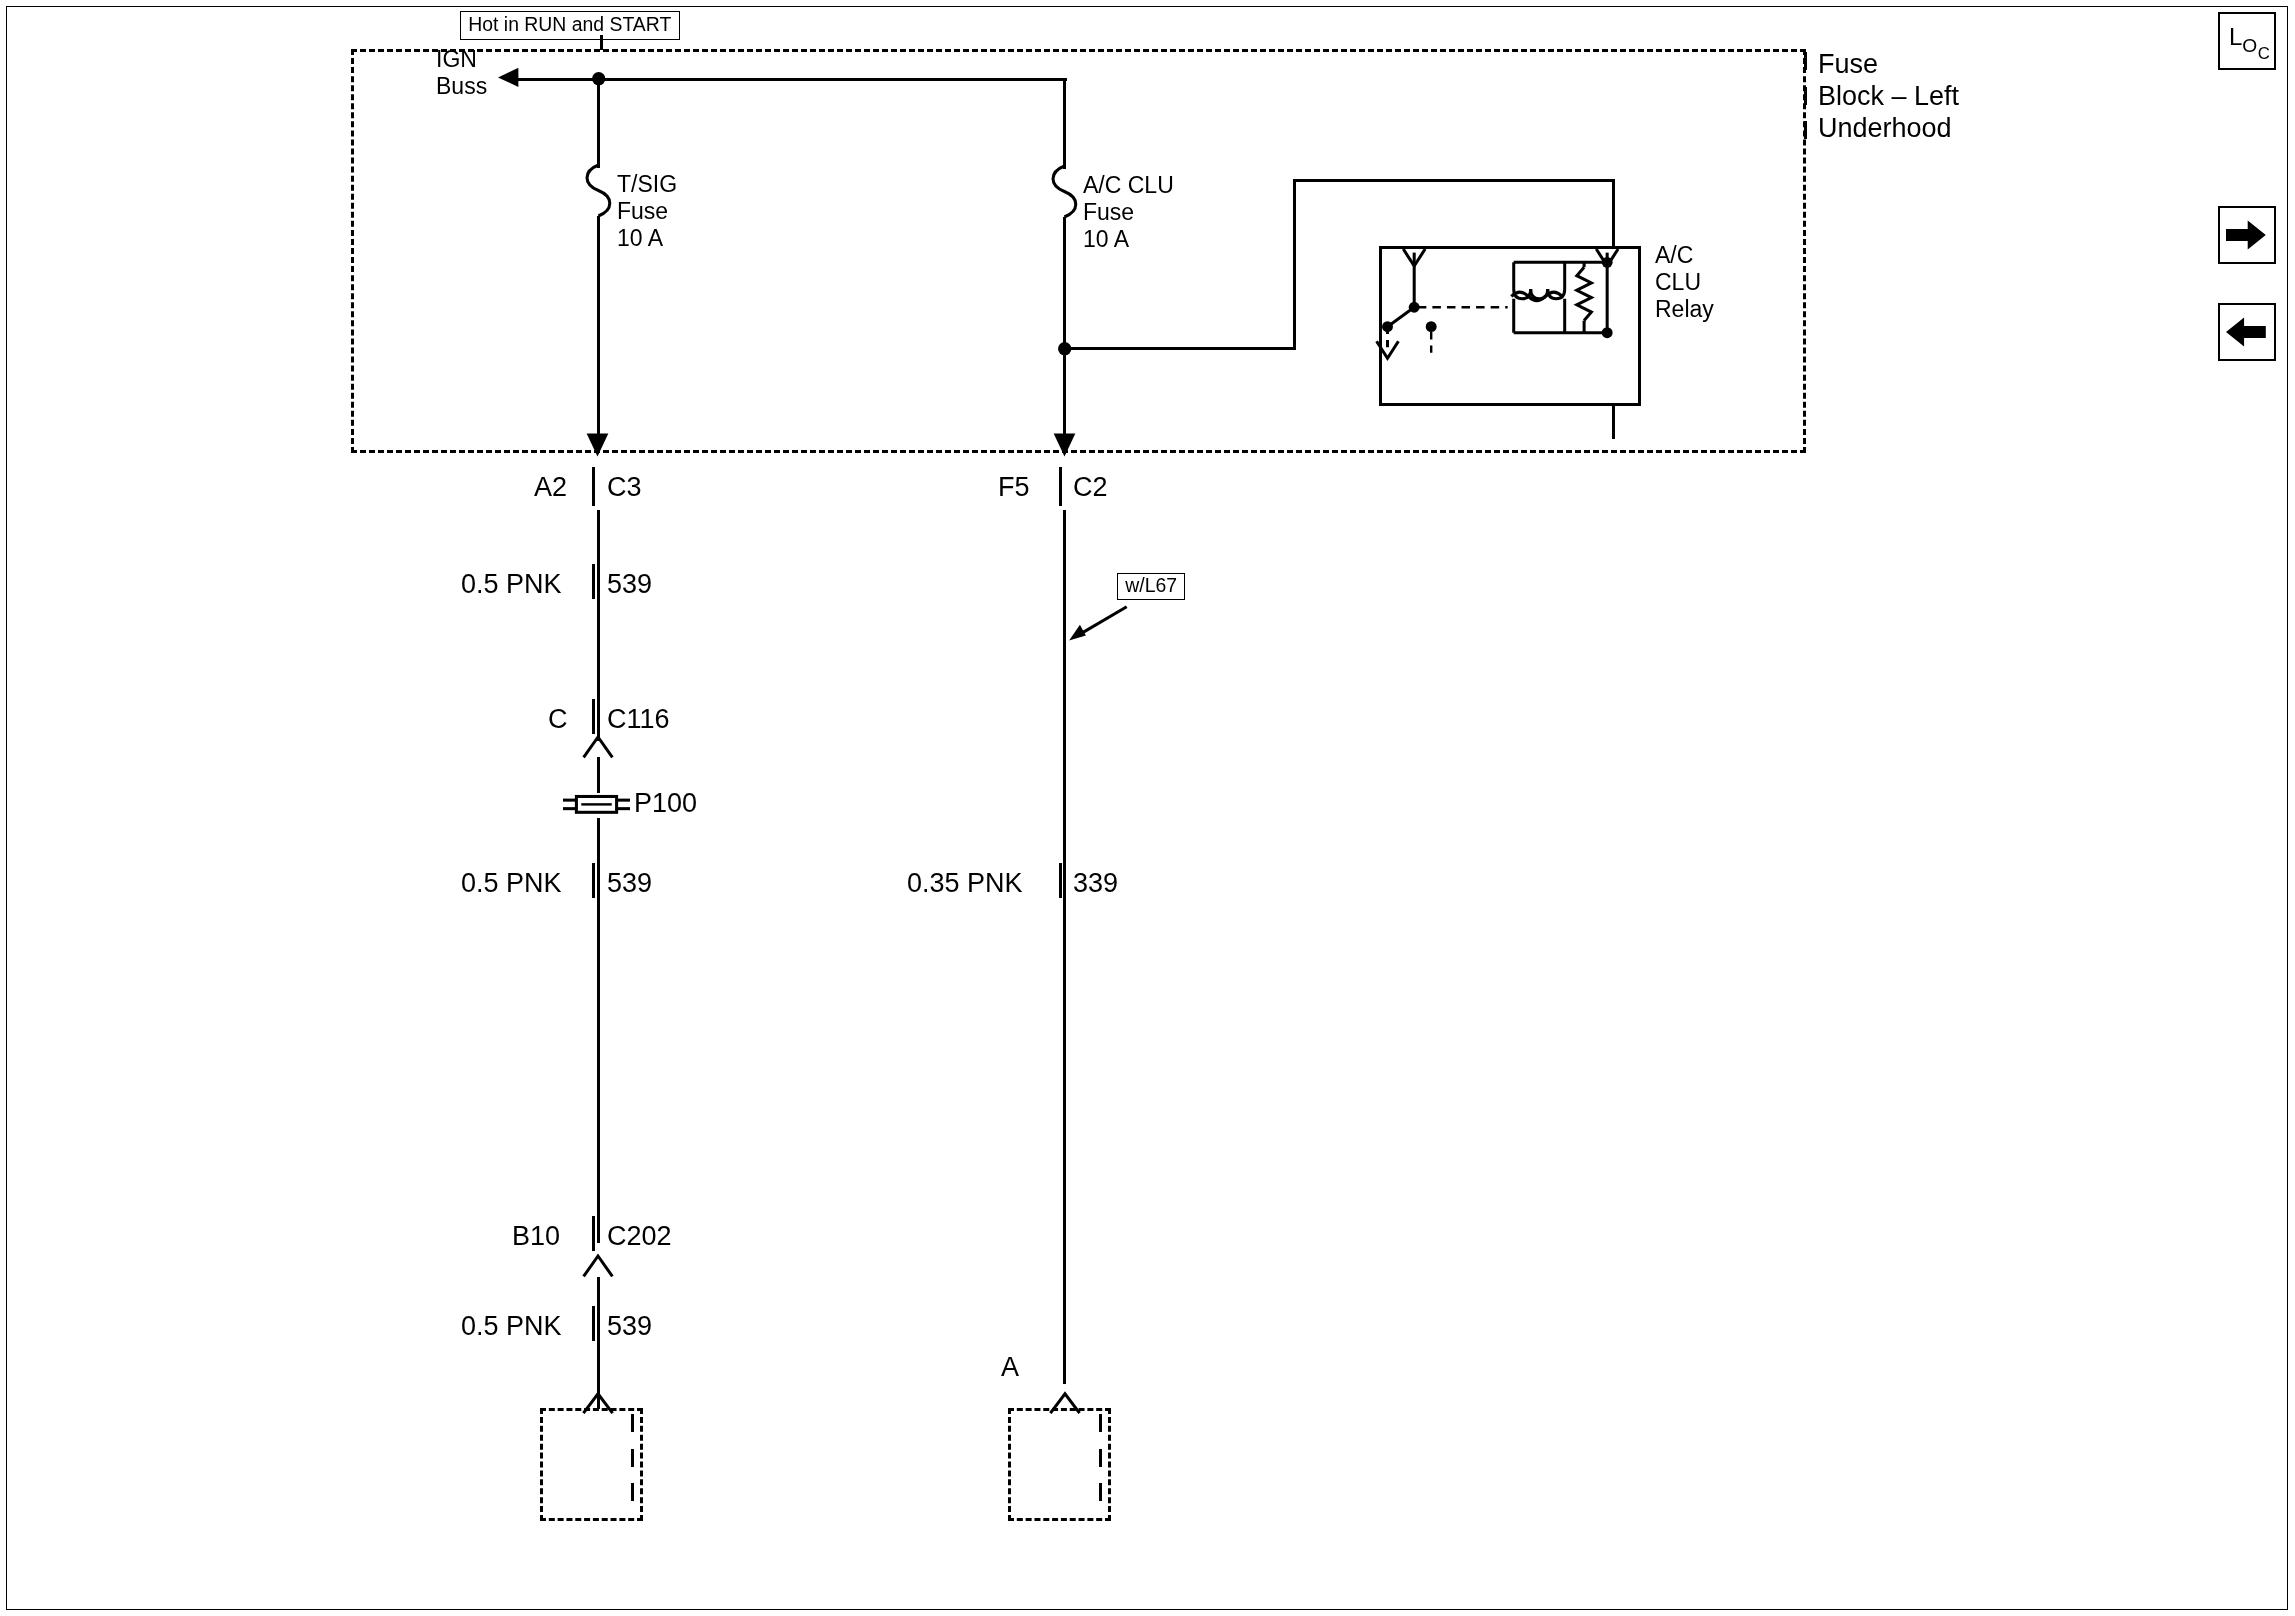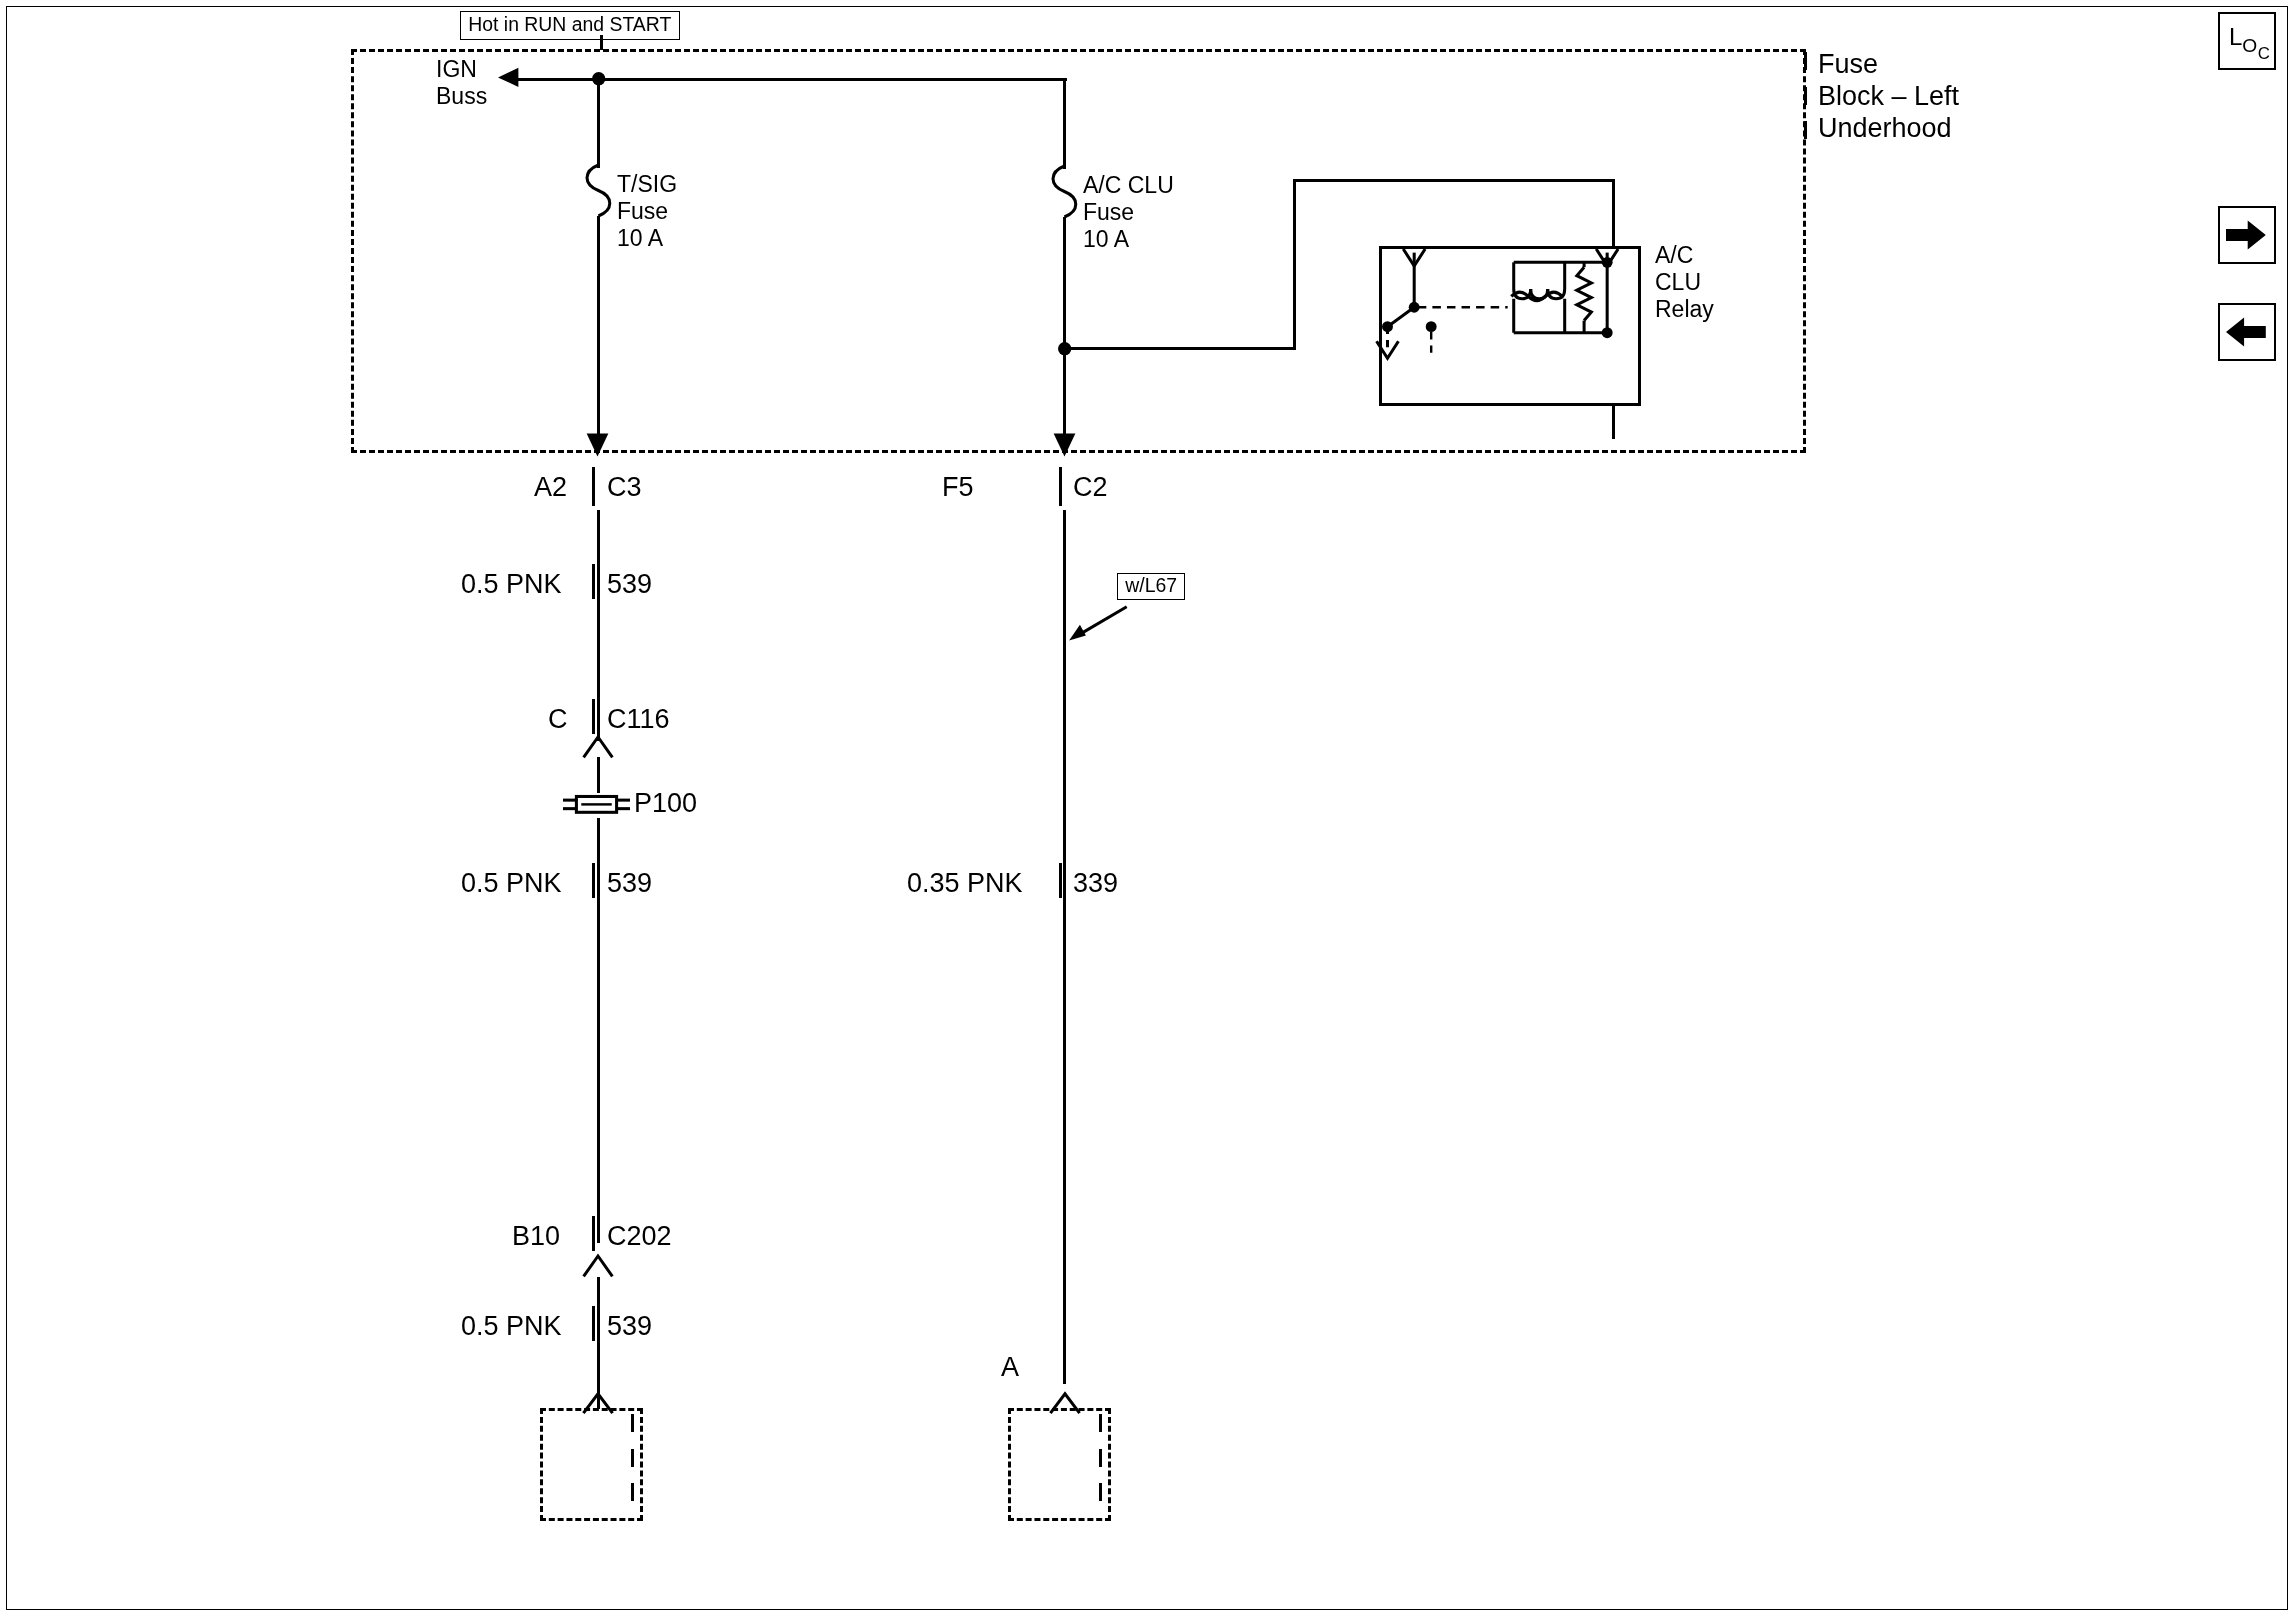--- a/index.html
+++ b/index.html
@@ -169,21 +169,21 @@
 
   <div class="vline" style="left:1804px; top:52px; height:18px;"></div>
   <div class="vline" style="left:1804px; top:87px; height:18px;"></div>
   <div class="vline" style="left:1804px; top:121px; height:18px;"></div>
 
   <div class="hline" style="left:510px; top:78px; width:557px;"></div>
 
   <svg style="position:absolute; left:498px; top:63px;" width="42" height="30" viewBox="0 0 70 50">
     <polygon points="0,24 34,8 34,40" fill="#000"></polygon>
   </svg>
-  <div class="lbl" style="left:436px; top:56px;">IGN
+  <div class="lbl" style="left:436px; top:46px;">IGN
 Buss</div>
 
   <svg style="position:absolute; left:589px; top:69px;" width="19.4" height="19.4" viewBox="0 0 32 32">
     <circle cx="16" cy="16" r="11" fill="#000"></circle>
   </svg>
 
   <div class="vline" style="left:597px; top:78px; height:90px;"></div>
 
   <svg style="position:absolute; left:577px; top:165px;" width="44" height="51" viewBox="0 0 72 84">
     <path d="M35,0 C10,10 10,32 35,42 C60,52 60,74 35,84" stroke="#000" stroke-width="5" fill="none"></path>
@@ -319,21 +319,21 @@
     <circle cx="376" cy="142" r="9" fill="#000"></circle>
     <circle cx="376" cy="258" r="9" fill="#000"></circle>
     <line x1="376" y1="126" x2="376" y2="258" stroke="#000" stroke-width="5"></line>
   </svg>
   <div class="lbl" style="left:1655px; top:242px;">A/C
 CLU
 Relay</div>
 
   <div class="vline" style="left:1612px; top:405px; height:34px;"></div>
 
-  <div class="lbl lg" style="left:942px; top:472px;">F5</div>
+  <div class="lbl lg" style="left:998px; top:472px;">F5</div>
   <div class="lbl lg" style="left:1073px; top:472px;">C2</div>
   <div class="vline" style="left:1059px; top:467px; height:39px;"></div>
 
   <div class="vline" style="left:1063px; top:510px; height:874px;"></div>
   <div class="lbl lg" style="left:907px; top:868px;">0.35 PNK</div>
   <div class="lbl lg" style="left:1073px; top:868px;">339</div>
   <div class="vline" style="left:1059px; top:863px; height:35px;"></div>
 
   <div id="wl67-box">w/L67</div>
   <svg style="position:absolute; left:1059px; top:602px;" width="73" height="42" viewBox="0 0 120 70">

